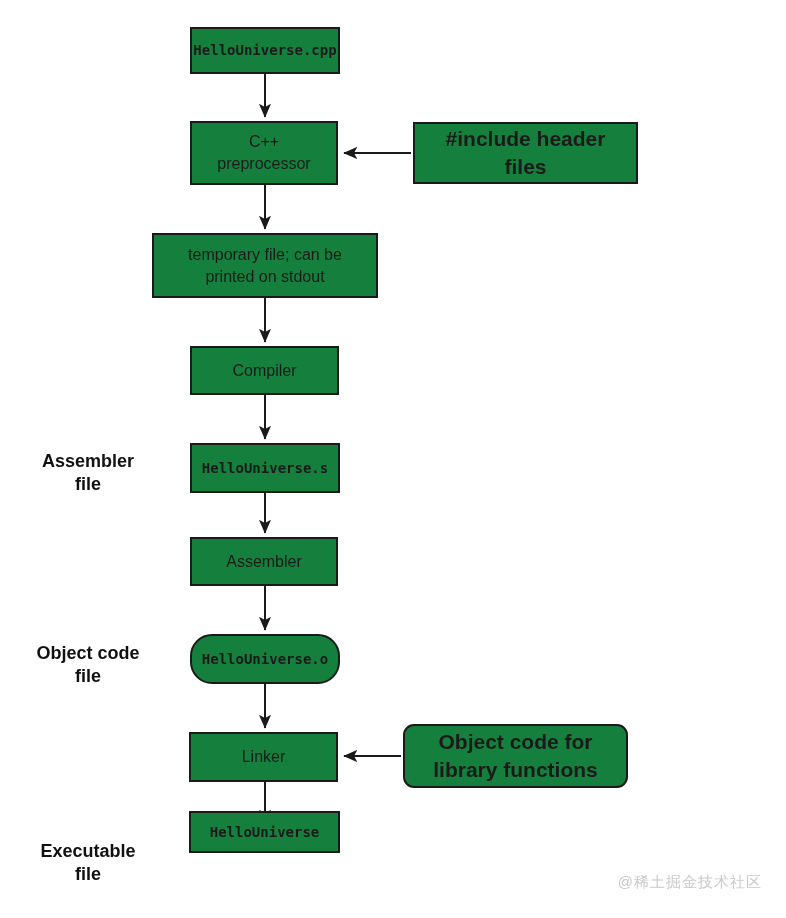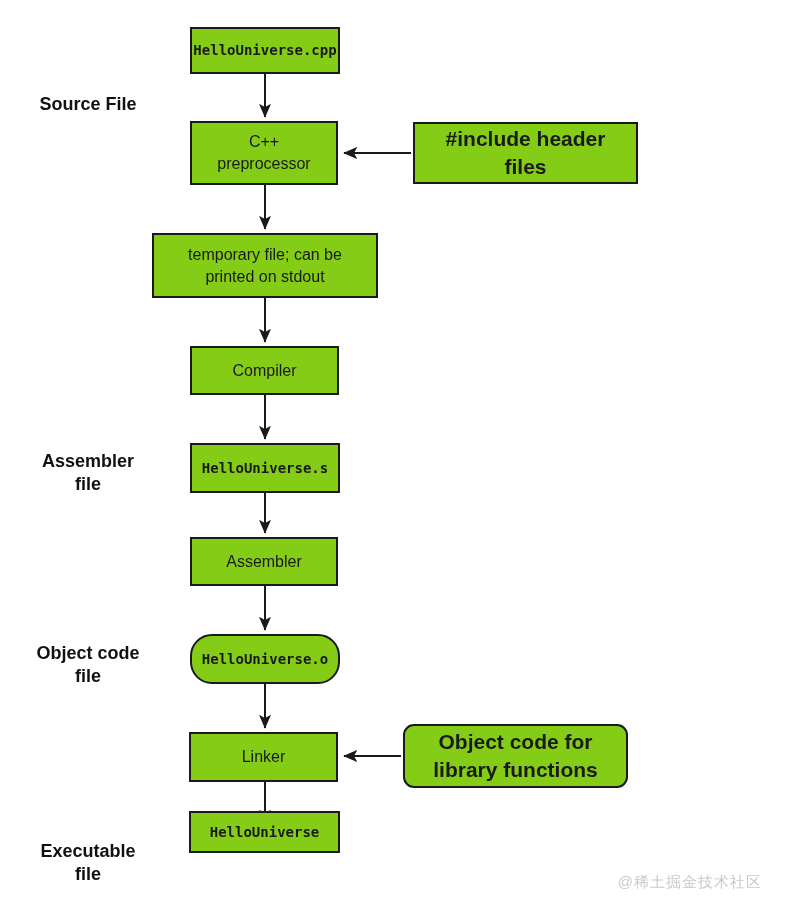--- a/index.html
+++ b/index.html
@@ -7,21 +7,21 @@
   body { font-family: "Liberation Sans", sans-serif; }
   .canvas {
     position: relative;
     width: 786px;
     height: 918px;
     background: #ffffff;
     overflow: hidden;
   }
   .box {
     position: absolute;
-    background: #84cc16;
+    background: #15803d;
     border: 2px solid #1a1a1a;
     color: #1a1a1a;
     display: flex;
     align-items: center;
     justify-content: center;
     text-align: center;
     white-space: pre-line;
     line-height: 1.35;
   }
   .box.file {
@@ -91,21 +91,20 @@
     <line x1="265" y1="298" x2="265" y2="342" stroke="#1a1a1a" stroke-width="2" marker-end="url(#ah)"></line>
     <line x1="265" y1="395" x2="265" y2="439" stroke="#1a1a1a" stroke-width="2" marker-end="url(#ah)"></line>
     <line x1="265" y1="493" x2="265" y2="533" stroke="#1a1a1a" stroke-width="2" marker-end="url(#ah)"></line>
     <line x1="265" y1="586" x2="265" y2="630" stroke="#1a1a1a" stroke-width="2" marker-end="url(#ah)"></line>
     <line x1="265" y1="684" x2="265" y2="728" stroke="#1a1a1a" stroke-width="2" marker-end="url(#ah)"></line>
     <line x1="265" y1="782" x2="265" y2="823" stroke="#1a1a1a" stroke-width="2" marker-end="url(#ah)"></line>
     <line x1="411" y1="153" x2="344" y2="153" stroke="#1a1a1a" stroke-width="2" marker-end="url(#ah)"></line>
     <line x1="401" y1="756" x2="344" y2="756" stroke="#1a1a1a" stroke-width="2" marker-end="url(#ah)"></line>
   </svg>
 
-  <div class="stage-label" id="lbl-source">Source File</div>
   <div class="stage-label" id="lbl-asm">Assembler
 file</div>
   <div class="stage-label" id="lbl-obj">Object code
 file</div>
   <div class="stage-label" id="lbl-executable">Executable
 file</div>
 
   <div class="box file" id="n-source">HelloUniverse.cpp</div>
   <div class="box process" id="n-preproc">C++
 preprocessor</div>

